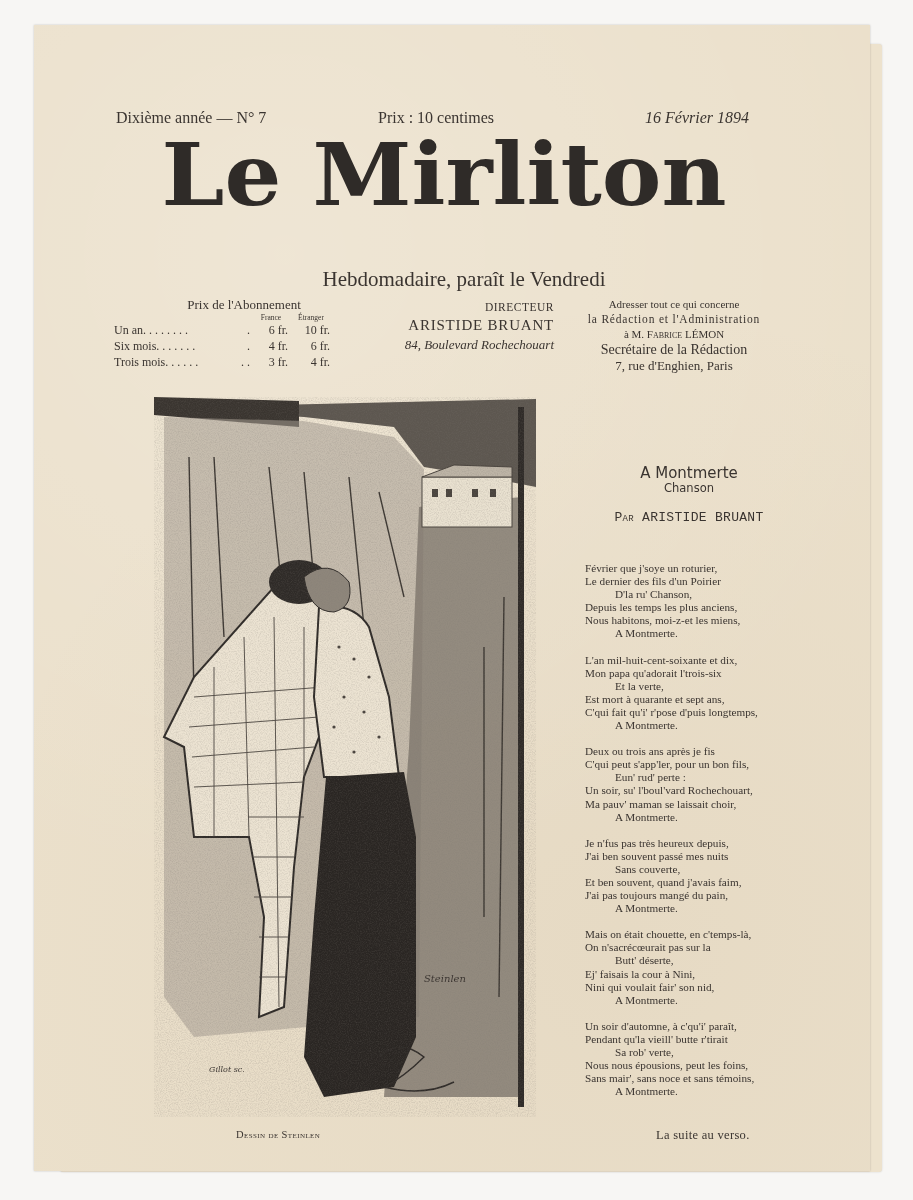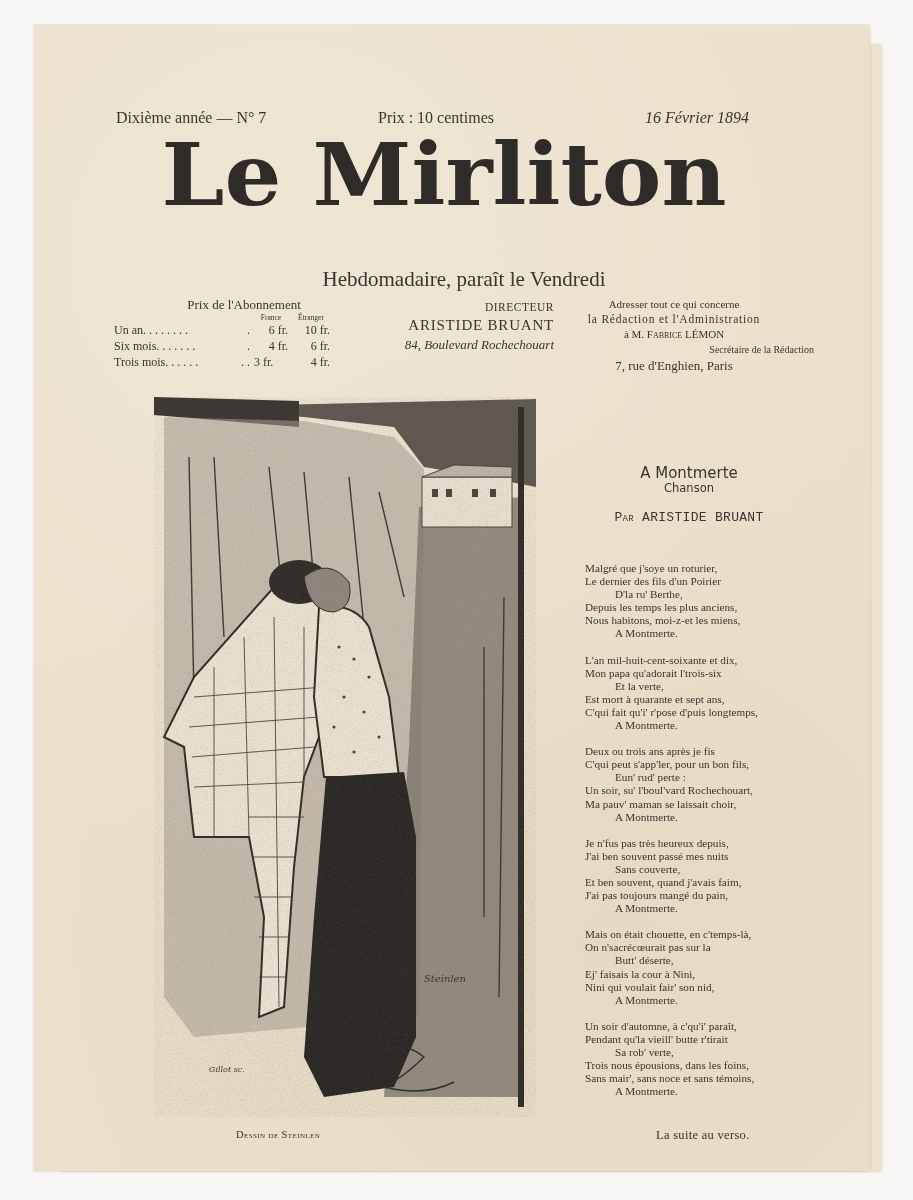--- a/index.html
+++ b/index.html
@@ -34,21 +34,21 @@
   .abon-table td { padding:0 2px; line-height:16px; }
   .abon-table .hdr td { font-size:7.5px; line-height:9px; }
   .dir { left:300px; top:276px; width:220px; text-align:right; }
   .dir .label { font-size:11.5px; letter-spacing:0.5px; }
   .dir .name { font-size:15px; letter-spacing:0.8px; margin-top:4px; }
   .dir .addr { font-size:13px; font-style:italic; margin-top:3px; }
   .admin { left:500px; top:272px; width:280px; text-align:center; line-height:15px; }
   .admin .l1 { font-size:11px; }
   .admin .l2 { font-size:11.5px; letter-spacing:0.8px; }
   .admin .l3 { font-size:11px; }
-  .admin .l4 { font-size:10px;text-align:right; }
+  .admin .l4 { font-size:14px; }
   .admin .l5 { font-size:13px; margin-top:1px; }
   .sc { font-variant:small-caps; }
   .illustration { left:120px; top:372px; width:382px; height:720px; }
   .song-title { left:520px; top:414px; width:270px; text-align:center; font-family:"DejaVu Sans", sans-serif; font-size:15px;margin-top:25px; }
   .song-sub { left:520px; top:456px; width:270px; text-align:center; font-size:11.5px; font-family:"DejaVu Sans", sans-serif;}
   .song-author { left:520px; top:485px; width:270px; text-align:center; font-size:13px; letter-spacing:0.3px;font-family:Liberation Mono, monospace;}
   .stanzas { left:551px; top:537px; width:240px; font-size:11.2px; line-height:13.1px; }
   .stanza { margin-bottom:13px; }
   .stanza .line { white-space:nowrap; }
   .stanza .indent { padding-left:30px; }
@@ -86,21 +86,21 @@
       </tr>
       <tr>
         <td>Six mois. . . . . . .</td>
         <td style="text-align:right">.</td>
         <td style="text-align:right">4 fr.</td>
         <td style="text-align:right">6 fr.</td>
       </tr>
       <tr>
         <td>Trois mois. . . . . .</td>
         <td style="text-align:right">. .</td>
-        <td style="text-align:left">3 fr.</td>
+        <td style="text-align:right">3 fr.</td>
         <td style="text-align:right">4 fr.</td>
       </tr>
     </tbody>
       </table>
   </div>
 
   <div class="abs dir">
     <div class="label">DIRECTEUR</div>
     <div class="name">ARISTIDE BRUANT</div>
     <div class="addr">84, Boulevard Rochechouart</div>
@@ -193,23 +193,23 @@
       <rect x="0" y="0" width="382" height="720" filter="url(#grain)" opacity="0.5"></rect>
     </svg>
   </div>
 
   <div class="abs song-title">A Montmerte</div>
   <div class="abs song-sub">Chanson</div>
   <div class="abs song-author"><span class="sc">Par</span> <span>ARISTIDE BRUANT</span></div>
 
   <div class="abs stanzas" id="stanzas">
       <div class="stanza">
-        <div class="line">Malgré que j'soye un roturier,</div>
+        <div class="line">Février que j'soye un roturier,</div>
         <div class="line">Le dernier des fils d'un Poirier</div>
-        <div class="line indent">D'la ru' Berthe,</div>
+        <div class="line indent">D'la ru' Chanson,</div>
         <div class="line">Depuis les temps les plus anciens,</div>
         <div class="line">Nous habitons, moi-z-et les miens,</div>
         <div class="line indent">A Montmerte.</div>
       </div>
       <div class="stanza">
         <div class="line">L'an mil-huit-cent-soixante et dix,</div>
         <div class="line">Mon papa qu'adorait l'trois-six</div>
         <div class="line indent">Et la verte,</div>
         <div class="line">Est mort à quarante et sept ans,</div>
         <div class="line">C'qui fait qu'i' r'pose d'puis longtemps,</div>
@@ -236,21 +236,21 @@
         <div class="line">On n'sacrécœurait pas sur la</div>
         <div class="line indent">Butt' déserte,</div>
         <div class="line">Ej' faisais la cour à Nini,</div>
         <div class="line">Nini qui voulait fair' son nid,</div>
         <div class="line indent">A Montmerte.</div>
       </div>
       <div class="stanza">
         <div class="line">Un soir d'automne, à c'qu'i' paraît,</div>
         <div class="line">Pendant qu'la vieill' butte r'tirait</div>
         <div class="line indent">Sa rob' verte,</div>
-        <div class="line">Trois nous épousions, dans les foins,</div>
+        <div class="line">Nous nous épousions, peut les foins,</div>
         <div class="line">Sans mair', sans noce et sans témoins,</div>
         <div class="line indent">A Montmerte.</div>
       </div>
     </div>
 
   <div class="abs credit sc">Dessin de Steinlen</div>
   <div class="abs verso">La suite au verso.</div>
 </div>
 
 </body></html>

